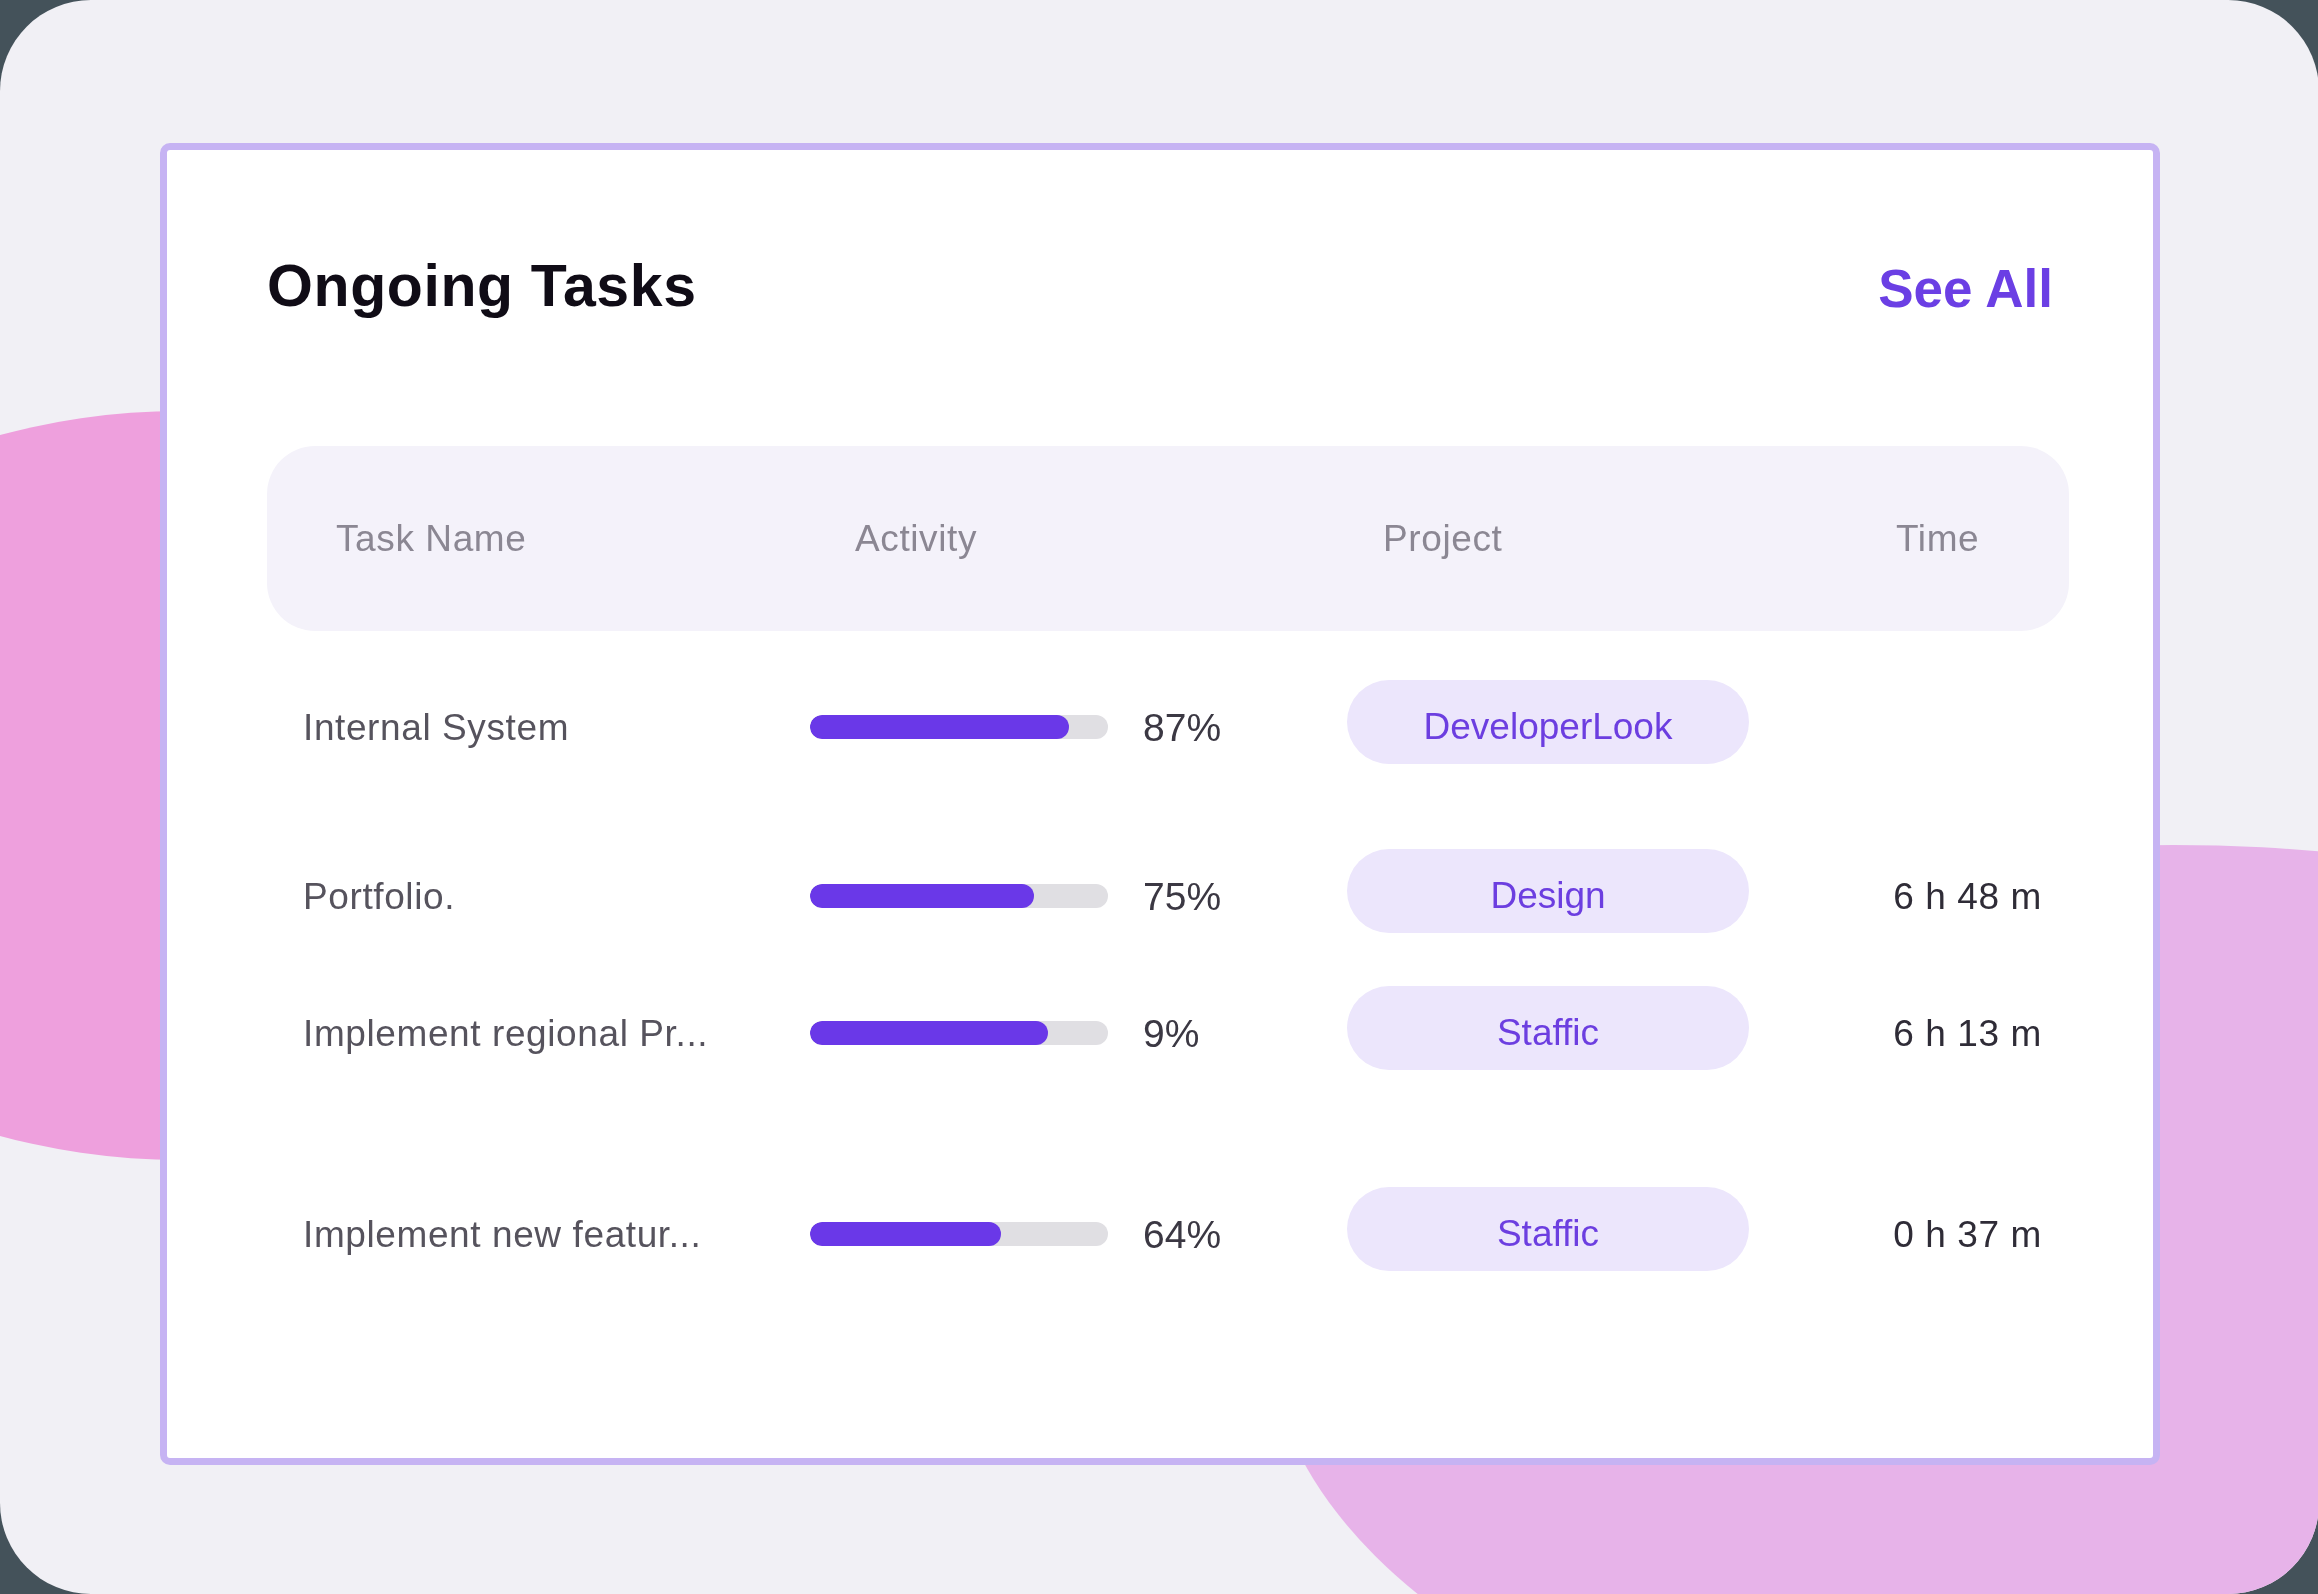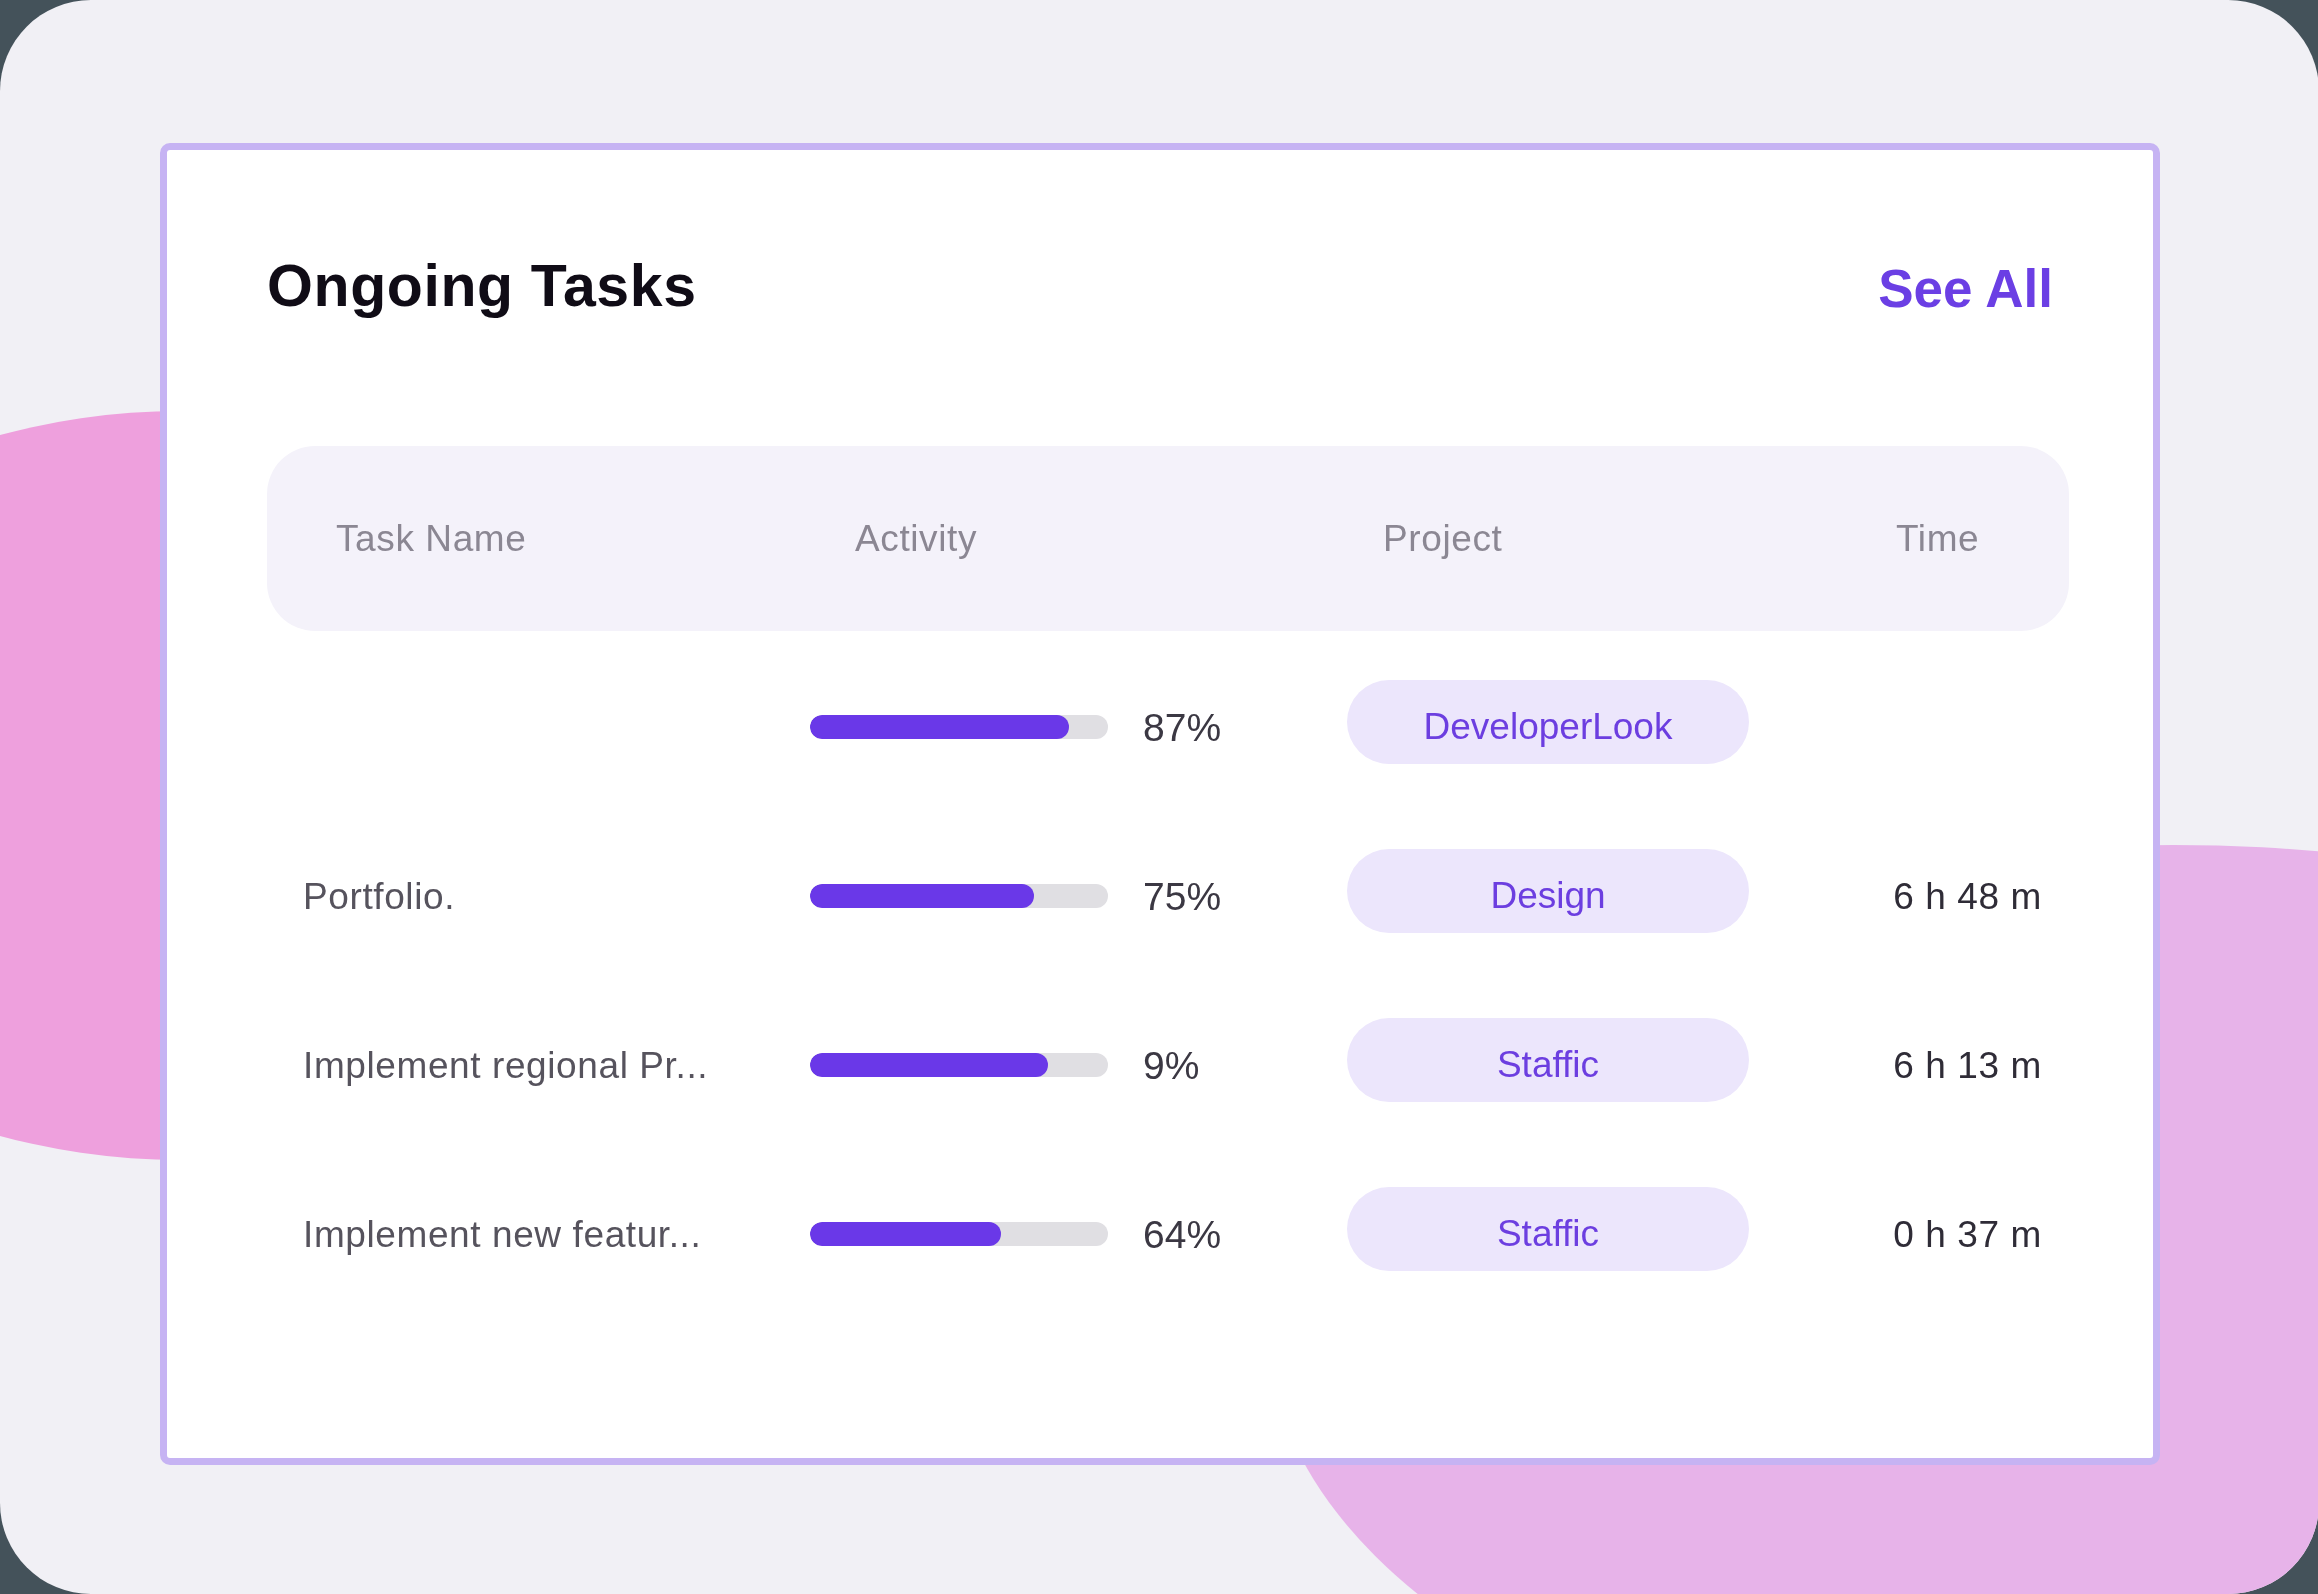--- a/index.html
+++ b/index.html
@@ -38,21 +38,21 @@
     position:absolute;top:0;height:185px;line-height:185px;
     font-size:37px;color:#8B8793;letter-spacing:0.6px;white-space:nowrap;
   }
   .th-name{left:69px;}
   .th-activity{left:576px;margin-left:12px;}
   .th-project{left:1116px;}
   .th-time{left:1629px;}
   .trow{position:absolute;left:0;width:1985px;height:169px;}
   .row-0{top:493px;}
   .row-1{top:662px;}
-  .row-2{top:831px;}
+  .row-2{top:799px;}
   .row-3{top:1000px;}
   .cell-name{
     position:absolute;left:136px;top:0;height:169px;line-height:169px;
     font-size:37px;color:#56535D;letter-spacing:0.6px;white-space:nowrap;
   }
   .cell-bar{position:absolute;left:643px;top:72px;width:298px;height:24px;}
   .bar-track{width:100%;height:100%;background:#E0DFE3;border-radius:12px;overflow:hidden;}
   .bar-fill{height:100%;width:0%;background:#6A38E8;border-radius:12px;}
   .cell-pct{
     position:absolute;left:976px;top:0;height:169px;line-height:169px;
@@ -82,20 +82,21 @@
       <a class="see-all">See All</a>
 
       <div class="thead">
         <div class="th th-name">Task Name</div>
         <div class="th th-activity">Activity</div>
         <div class="th th-project">Project</div>
         <div class="th th-time">Time</div>
       </div>
 
       <div class="trow row-0">
+        <div class="cell-name">Internal System</div>
         <div class="cell-bar">
           <div class="bar-track">
             <div class="bar-fill" style="width: 87%;"></div>
           </div>
         </div>
         <div class="cell-pct">87%</div>
         <div class="cell-badge">DeveloperLook</div>
       </div>
 
       <div class="trow row-1">

